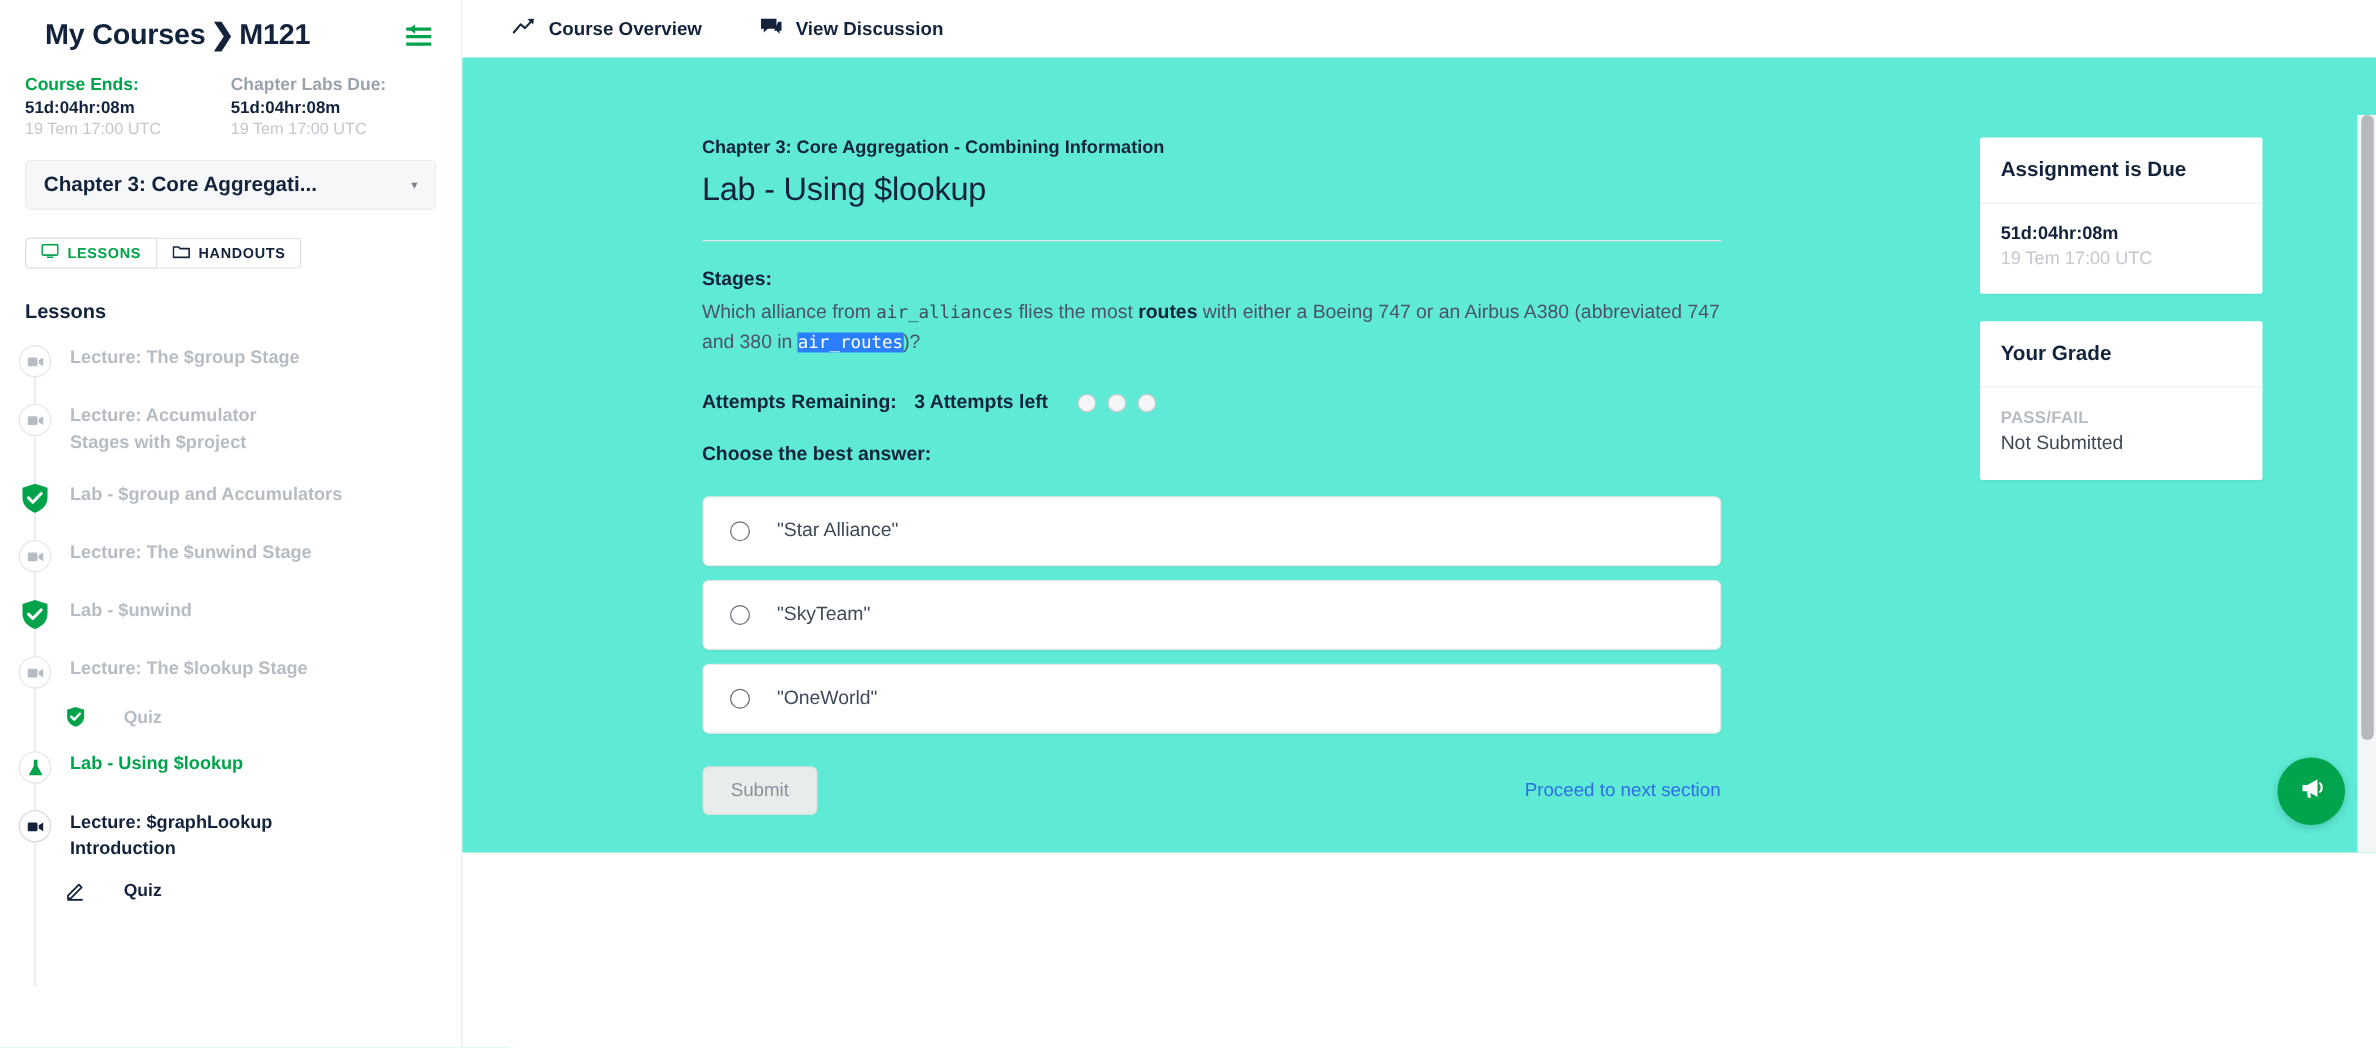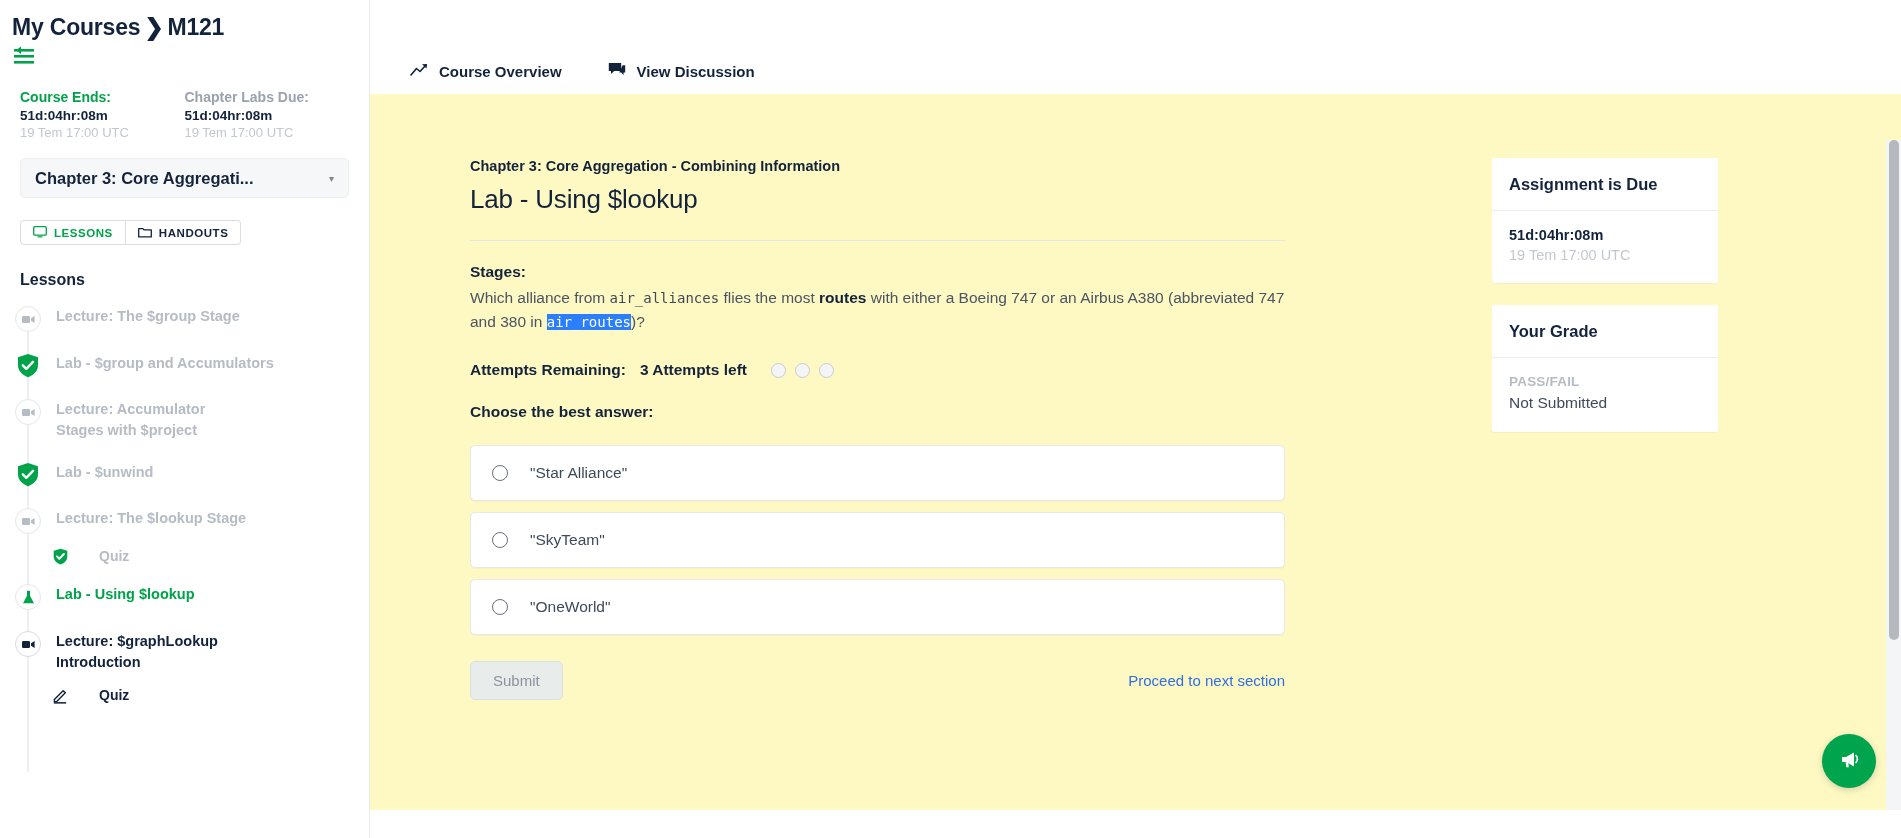--- a/index.html
+++ b/index.html
@@ -14,21 +14,21 @@
 
   
   .sidebar {
     width: 370px; height: 838px; flex: 0 0 370px;
     background: #ffffff;
     border-right: 1px solid #e8eaed;
     padding: 0;
     overflow: hidden;
     position: relative;
   }
-  .sb-head { padding: 14px 20px 0 12px; display: flex; align-items: flex-start; justify-content: space-between; flex-direction: column; }
+  .sb-head { padding: 14px 20px 0 36px; display: flex; align-items: flex-start; justify-content: space-between; }
   .sb-title { font-size: 23px; font-weight: bold; color: #13233c; letter-spacing: -0.2px; white-space: nowrap; }
   .sb-title .chev { color: #13233c; font-weight: bold; margin: 0 4px; }
   .collapse-icon { width: 26px; height: 22px; flex: 0 0 26px; margin-top: 4px; cursor: pointer; }
 
   .timers { display: flex; padding: 18px 20px 0 20px; gap: 0; }
   .timer { width: 170px; }
   .timer .lbl { font-size: 14px; font-weight: bold; margin-bottom: 3px; }
   .timer.ends .lbl { color: #00a34a; }
   .timer.labs .lbl { color: #9aa3ad; }
   .timer .val { font-size: 13.5px; font-weight: bold; color: #13233c; margin-bottom: 2px; }
@@ -78,28 +78,28 @@
     display: flex; align-items: center; justify-content: center;
   }
   .circ-ico.solid { border-color: #d6dadf; }
   .sub-item { display: flex; align-items: flex-start; margin: -10px 0 18px 0; cursor: pointer; padding-left: 21px; }
   .sub-item .sbullet { width: 78px; flex: 0 0 78px; display: flex; justify-content: center; }
   .sub-item .stext { font-size: 14px; font-weight: bold; }
   .sub-item.muted .stext { color: #b6bcc3; }
   .sub-item.dark .stext { color: #13233c; }
 
   
-  .main { flex: 1 1 auto; height: 762px; display: flex; flex-direction: column; position: relative; min-width: 0; margin-top: 48px; }
+  .main { flex: 1 1 auto; height: 682px; display: flex; flex-direction: column; position: relative; min-width: 0; }
   .topbar { height: 46px; background: #fff; display: flex; align-items: center; padding-left: 40px; gap: 46px; flex: 0 0 46px; }
   .topnav { display: flex; align-items: center; gap: 11px; cursor: pointer; }
   .topnav span { font-size: 15px; font-weight: bold; color: #13233c; }
 
   .content-area {
-    flex: 1 1 auto; background: #fef9c3; position: relative; overflow: hidden;
-    display: flex; padding: 64px 0 0 0;
+    flex: 1 1 auto; background: #5eead4; position: relative; overflow: hidden;
+    display: flex; padding: 64px 0 0 0; justify-content: center;
   }
   .col-main { width: 1000px; flex: 0 0 1000px; margin-left: 100px; }
   .kicker { font-size: 14.5px; font-weight: bold; color: #13233c; }
   .page-h1 { font-size: 26px; color: #13233c; font-weight: normal; margin: 10px 0 0 0; letter-spacing: -.2px; }
   .hr { height: 1px; background: #e4e6e9; margin: 25px 0 0 0; width: 815px; }
 
   .problem-label { font-size: 15.5px; font-weight: bold; color: #13233c; margin-top: 22px; }
   .problem-body { font-size: 15.5px; color: #4a5464; line-height: 1.52; margin-top: 5px; max-width: 818px; }
   .mono { font-family: "DejaVu Sans Mono", monospace; font-size: 14px; color: #3f4a59; }
   .mono.sel { background: #2b7fff; color: #ffffff; }
@@ -218,42 +218,53 @@
           <span class="circ-ico">
               <svg width="13" height="9" viewBox="0 0 13 9">
                 <rect x="0" y="1" width="8" height="7" rx="1.2" fill="#b6bcc3"></rect>
                 <polygon points="9,3.2 12.6,1 12.6,8 9,5.8" fill="#b6bcc3"></polygon>
               </svg>
             </span>
         </span>
         <span class="ltext">Lecture: The $group Stage</span>
       </div>
 
-      <div class="lesson done">
-        <span class="bullet">
-          <svg width="22" height="25" viewBox="0 0 22 25">
-              <path d="M11 1 L21 4.2 V12 c0 7-5.5 10.6-10 12.2C6.5 22.6 1 19 1 12 V4.2 Z" fill="#00a34a"></path>
-              <polyline points="5.8,12.3 9.3,15.8 16,8.8" fill="none" stroke="#fff" stroke-width="2.4" stroke-linecap="round" stroke-linejoin="round"></polyline>
-            </svg>
-        </span>
-        <span class="ltext">Lab - $group and Accumulators</span>
-      </div>
-
       <div class="lesson locked">
         <span class="bullet">
           <span class="circ-ico">
               <svg width="13" height="9" viewBox="0 0 13 9">
                 <rect x="0" y="1" width="8" height="7" rx="1.2" fill="#b6bcc3"></rect>
                 <polygon points="9,3.2 12.6,1 12.6,8 9,5.8" fill="#b6bcc3"></polygon>
               </svg>
             </span>
         </span>
         <span class="ltext" style="max-width:200px;display:inline-block;">Lecture: Accumulator Stages with $project</span>
       </div>
 
+      <div class="lesson done">
+        <span class="bullet">
+          <svg width="22" height="25" viewBox="0 0 22 25">
+              <path d="M11 1 L21 4.2 V12 c0 7-5.5 10.6-10 12.2C6.5 22.6 1 19 1 12 V4.2 Z" fill="#00a34a"></path>
+              <polyline points="5.8,12.3 9.3,15.8 16,8.8" fill="none" stroke="#fff" stroke-width="2.4" stroke-linecap="round" stroke-linejoin="round"></polyline>
+            </svg>
+        </span>
+        <span class="ltext">Lab - $group and Accumulators</span>
+      </div>
+
+      <div class="lesson locked">
+        <span class="bullet">
+          <span class="circ-ico">
+              <svg width="13" height="9" viewBox="0 0 13 9">
+                <rect x="0" y="1" width="8" height="7" rx="1.2" fill="#b6bcc3"></rect>
+                <polygon points="9,3.2 12.6,1 12.6,8 9,5.8" fill="#b6bcc3"></polygon>
+              </svg>
+            </span>
+        </span>
+        <span class="ltext">Lecture: The $unwind Stage</span>
+      </div>
 
       <div class="lesson done">
         <span class="bullet">
           <svg width="22" height="25" viewBox="0 0 22 25">
               <path d="M11 1 L21 4.2 V12 c0 7-5.5 10.6-10 12.2C6.5 22.6 1 19 1 12 V4.2 Z" fill="#00a34a"></path>
               <polyline points="5.8,12.3 9.3,15.8 16,8.8" fill="none" stroke="#fff" stroke-width="2.4" stroke-linecap="round" stroke-linejoin="round"></polyline>
             </svg>
         </span>
         <span class="ltext">Lab - $unwind</span>
       </div>

